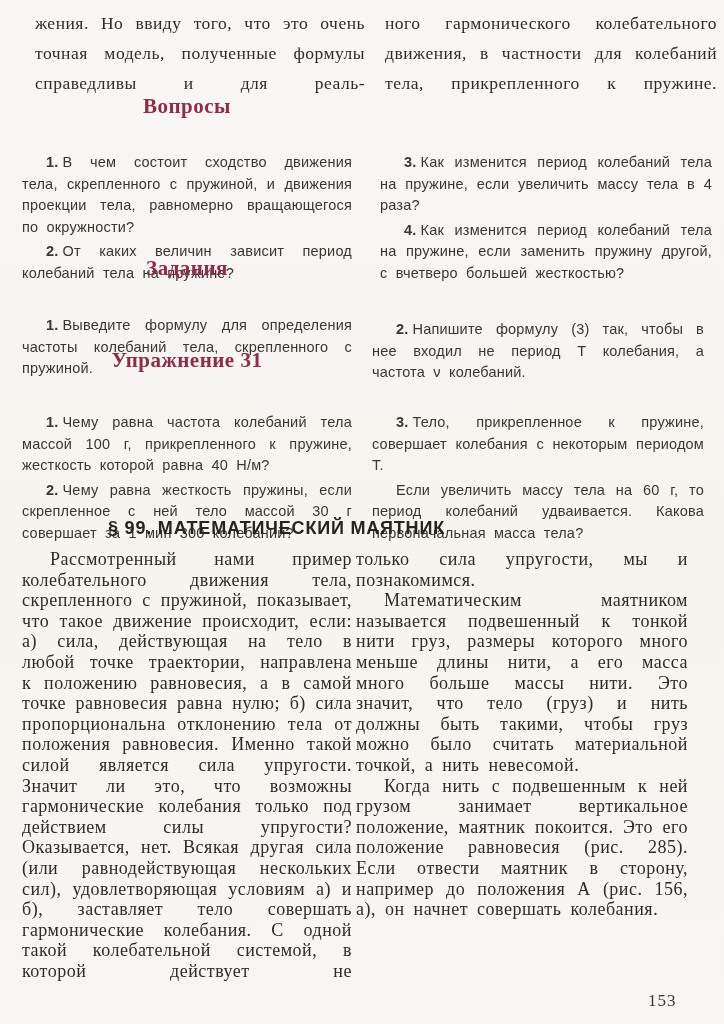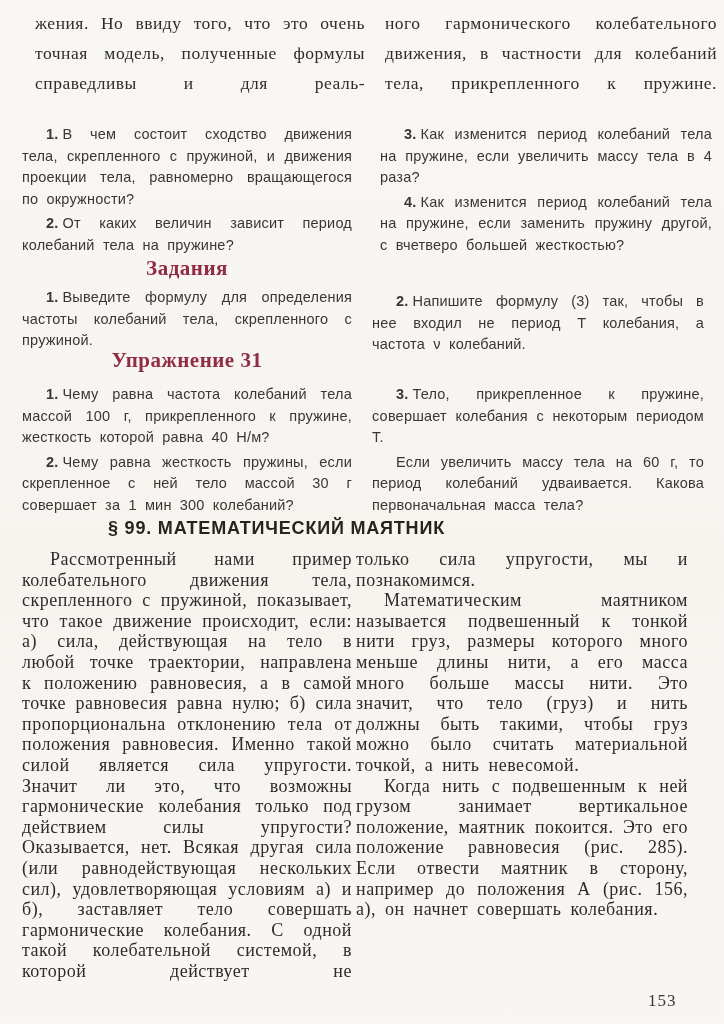--- a/index.html
+++ b/index.html
@@ -45,20 +45,21 @@
   
   .qblock {
     width: 332px;
     font-family: "Liberation Sans", "DejaVu Sans", sans-serif;
     font-size: 14.5px;
     line-height: 21.5px;
     letter-spacing: 0.2px;
     word-spacing: 4px;
     color: #3a3733;
     text-align: justify;
+    margin-top: 28px;
   }
   .qblock p { margin: 0 0 3px 0; text-indent: 24px; }
   .qblock .num { margin-right: 4px; }
   .qblock .num:empty { margin: 0; }
 
   
   .section-heading {
     font-family: "Liberation Sans", "DejaVu Sans", sans-serif;
     font-size: 18px;
     font-weight: bold;
@@ -87,20 +88,21 @@
   }
 </style>
 </head>
 <body>
 
 <div class="page">
 
   <div class="blk intro" style="left:22px; top:8px;">жения. Но ввиду того, что это очень точная модель, полученные формулы справедливы и для реаль-</div>
   <div class="blk intro" style="left:372px; top:8px; width:332px;">ного гармонического колебательного движения, в частности для колебаний тела, прикрепленного к пружине.</div>
 
+  <div class="blk red-heading" style="left:22px; top:94px;">Вопросы</div>
 
   <div class="blk qblock" style="left:22px; top:124px; width:330px;">
     <p><b class="num">1.</b><span>В чем состоит сходство движения тела, скрепленного с пружиной, и движения проекции тела, равномерно вращающегося по окружности?</span></p>
     <p><b class="num">2.</b><span>От каких величин зависит период колебаний тела на пружине?</span></p>
   </div>
 
   <div class="blk qblock" style="left:380px; top:124px;">
     <p><b class="num">3.</b><span>Как изменится период колебаний тела на пружине, если увеличить массу тела в 4 раза?</span></p>
     <p><b class="num">4.</b><span>Как изменится период колебаний тела на пружине, если заменить пружину другой, с вчетверо большей жесткостью?</span></p>
   </div>

